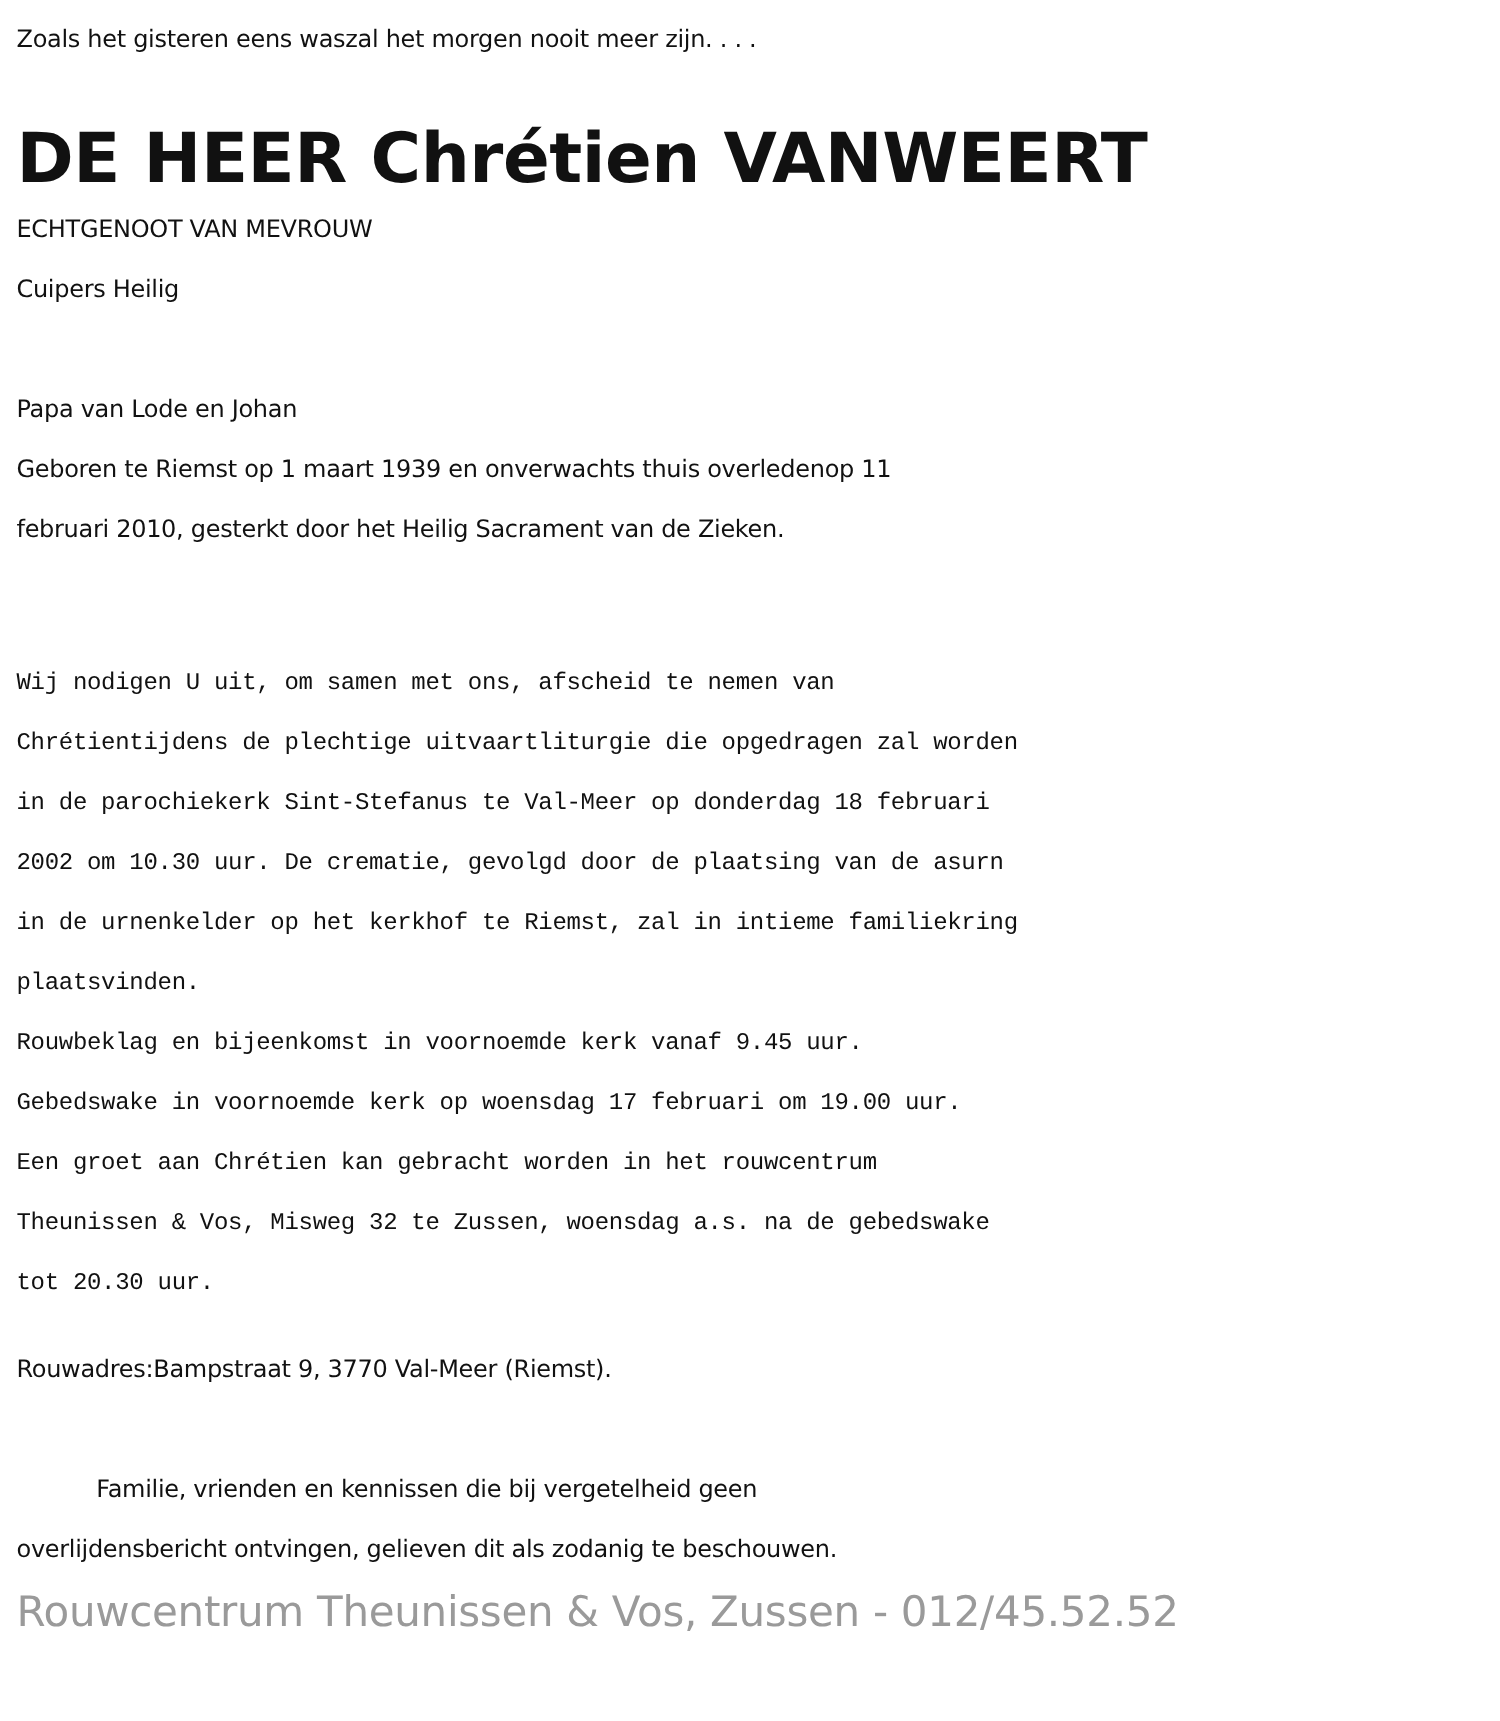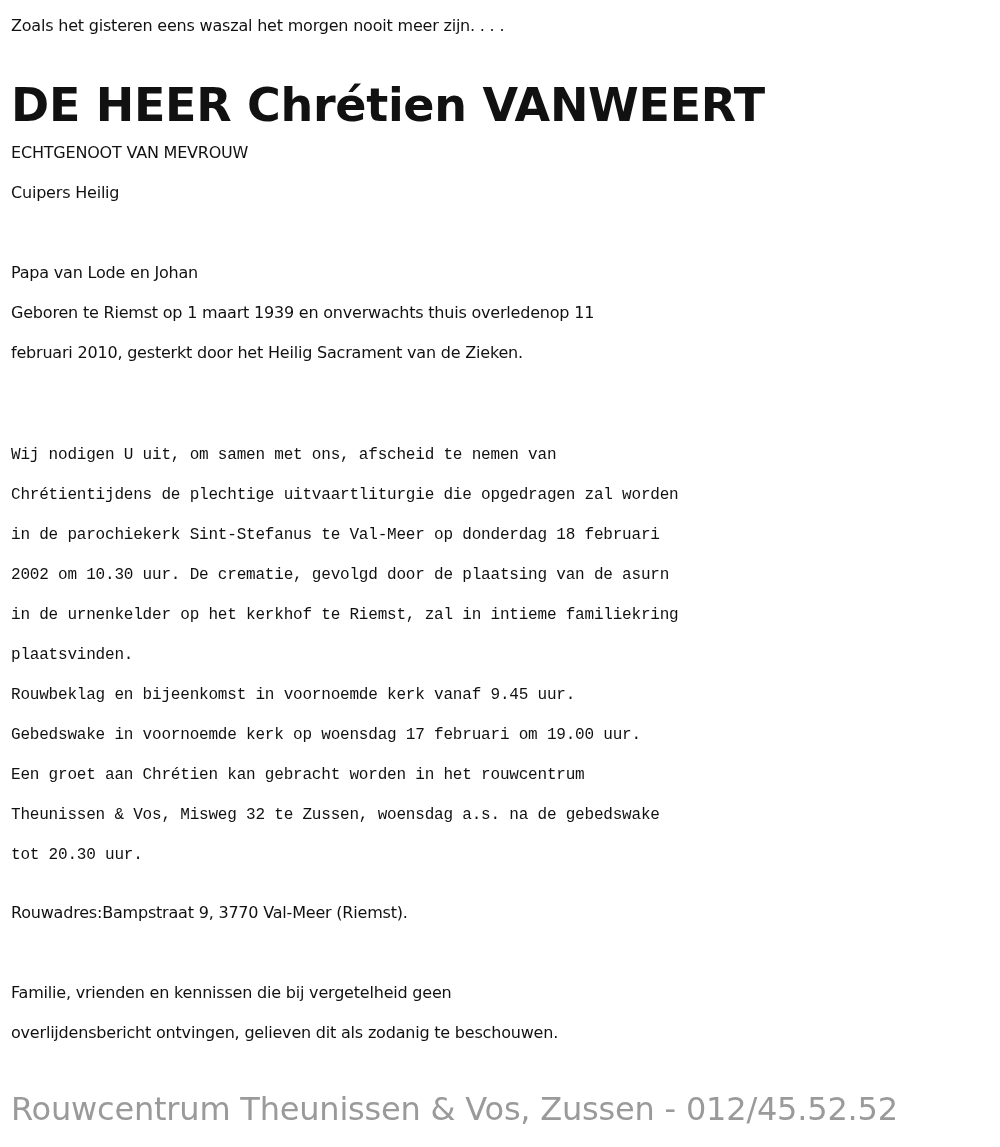--- a/index.html
+++ b/index.html
@@ -39,22 +39,22 @@
       letter-spacing: -0.3px;
       white-space: nowrap;
     }
     .block {
       position: absolute;
       left: 11px;
     }
     .footer {
       position: absolute;
       left: 11px;
-      top: 1089px;
-      font-size: 32px;
+      top: 1055px;
+      font-size: 28px;
       line-height: 40px;
       color: #9a9a9a;
       white-space: nowrap;
       letter-spacing: -0.2px;
     }
   </style>
 </head>
 <body>
 
 <div class="page">
@@ -85,20 +85,20 @@
     <div class="line">Gebedswake in voornoemde kerk op woensdag 17 februari om 19.00 uur.</div>
     <div class="line">Een groet aan Chrétien kan gebracht worden in het rouwcentrum</div>
     <div class="line">Theunissen &amp; Vos, Misweg 32 te Zussen, woensdag a.s. na de gebedswake</div>
     <div class="line">tot 20.30 uur.</div>
   </div>
 
   <div class="block" style="top:893px;">
     <div class="line">Rouwadres:Bampstraat 9, 3770 Val-Meer (Riemst).</div>
   </div>
 
-  <div class="block" style="top:973px;">
+  <div class="block" style="top:973px;text-align:center;">
     <div class="line">Familie, vrienden en kennissen die bij vergetelheid geen</div>
     <div class="line">overlijdensbericht ontvingen, gelieven dit als zodanig te beschouwen.</div>
   </div>
 
   <div class="footer">Rouwcentrum Theunissen &amp; Vos, Zussen - 012/45.52.52</div>
 
 </div>
 
 </body></html>

